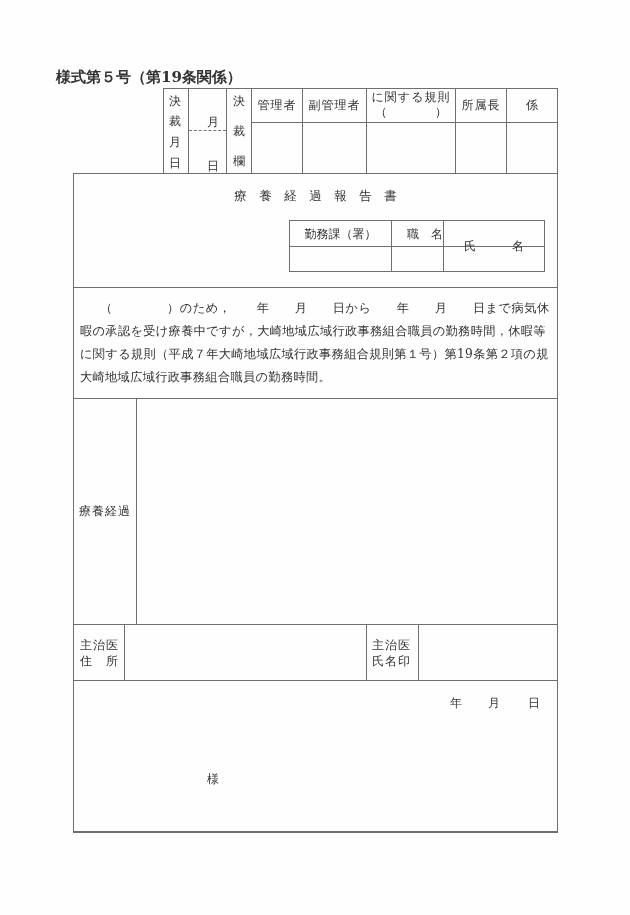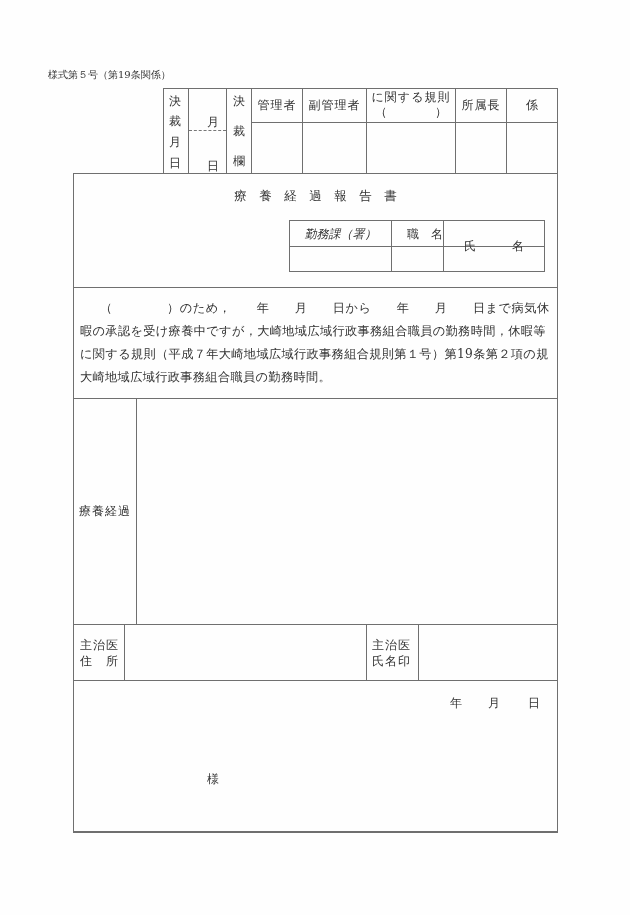--- a/index.html
+++ b/index.html
@@ -7,21 +7,21 @@
        font-family:"DejaVu Serif","Liberation Serif",serif;color:#333;font-size:12px;}
   .abs{position:absolute;}
   .ln{position:absolute;background:#6f6f6f;}
   .txt{position:absolute;white-space:nowrap;line-height:1;}
   .c{text-align:center;}
   .dash{position:absolute;border-top:1px dashed #777;height:0;}
 </style>
 </head>
 <body>
 
-<div class="txt" style="left:48px;top:70px;font-size:10px;">様式第５号（第19条関係）</div>
+<div class="txt" style="left:56px;top:70px;font-size:15px;font-weight:bold;">様式第５号（第19条関係）</div>
 
 <div>
 
   <div class="ln" style="left:163px;top:88px;width:395px;height:1px;"></div>
   <div class="ln" style="left:251px;top:122px;width:307px;height:1px;"></div>
   <div class="ln" style="left:163px;top:88px;width:1px;height:86px;"></div>
   <div class="ln" style="left:188px;top:88px;width:1px;height:86px;"></div>
   <div class="ln" style="left:226px;top:88px;width:1px;height:86px;"></div>
   <div class="ln" style="left:251px;top:88px;width:1px;height:86px;"></div>
   <div class="ln" style="left:302px;top:88px;width:1px;height:86px;"></div>
@@ -72,21 +72,21 @@
 <div class="txt c" style="left:73px;top:190px;width:485px;font-size:12.5px;">療　養　経　過　報　告　書</div>
 
 <div>
   <div class="ln" style="left:289px;top:220px;width:256px;height:1px;"></div>
   <div class="ln" style="left:289px;top:246px;width:256px;height:1px;"></div>
   <div class="ln" style="left:289px;top:271px;width:256px;height:1px;"></div>
   <div class="ln" style="left:289px;top:220px;width:1px;height:52px;"></div>
   <div class="ln" style="left:391px;top:220px;width:1px;height:52px;"></div>
   <div class="ln" style="left:443px;top:220px;width:1px;height:52px;"></div>
   <div class="ln" style="left:544px;top:220px;width:1px;height:52px;"></div>
-  <div class="txt c" style="left:290px;top:228px;width:101px;font-style:italic;">勤務課（署）</div>
+  <div class="txt c" style="left:290px;top:228px;width:101px;">勤務課（署）</div>
   <div class="txt c" style="left:392px;top:228px;width:51px;text-align:right;">職　名</div>
   <div class="txt c" style="left:444px;top:228px;width:100px;margin-top:12px;">氏　　　名</div>
   <div class="abs" style="left:290px;top:247px;width:101px;height:24px;"></div>
   <div class="abs" style="left:392px;top:247px;width:51px;height:24px;"></div>
   <div class="abs" style="left:444px;top:247px;width:100px;height:24px;"></div>
 </div>
 
 <div>
   <div class="txt" style="left:100px;top:302px;font-size:12.2px;">（</div>
   <div class="abs" style="left:112px;top:298px;width:52px;height:20px;"></div>

